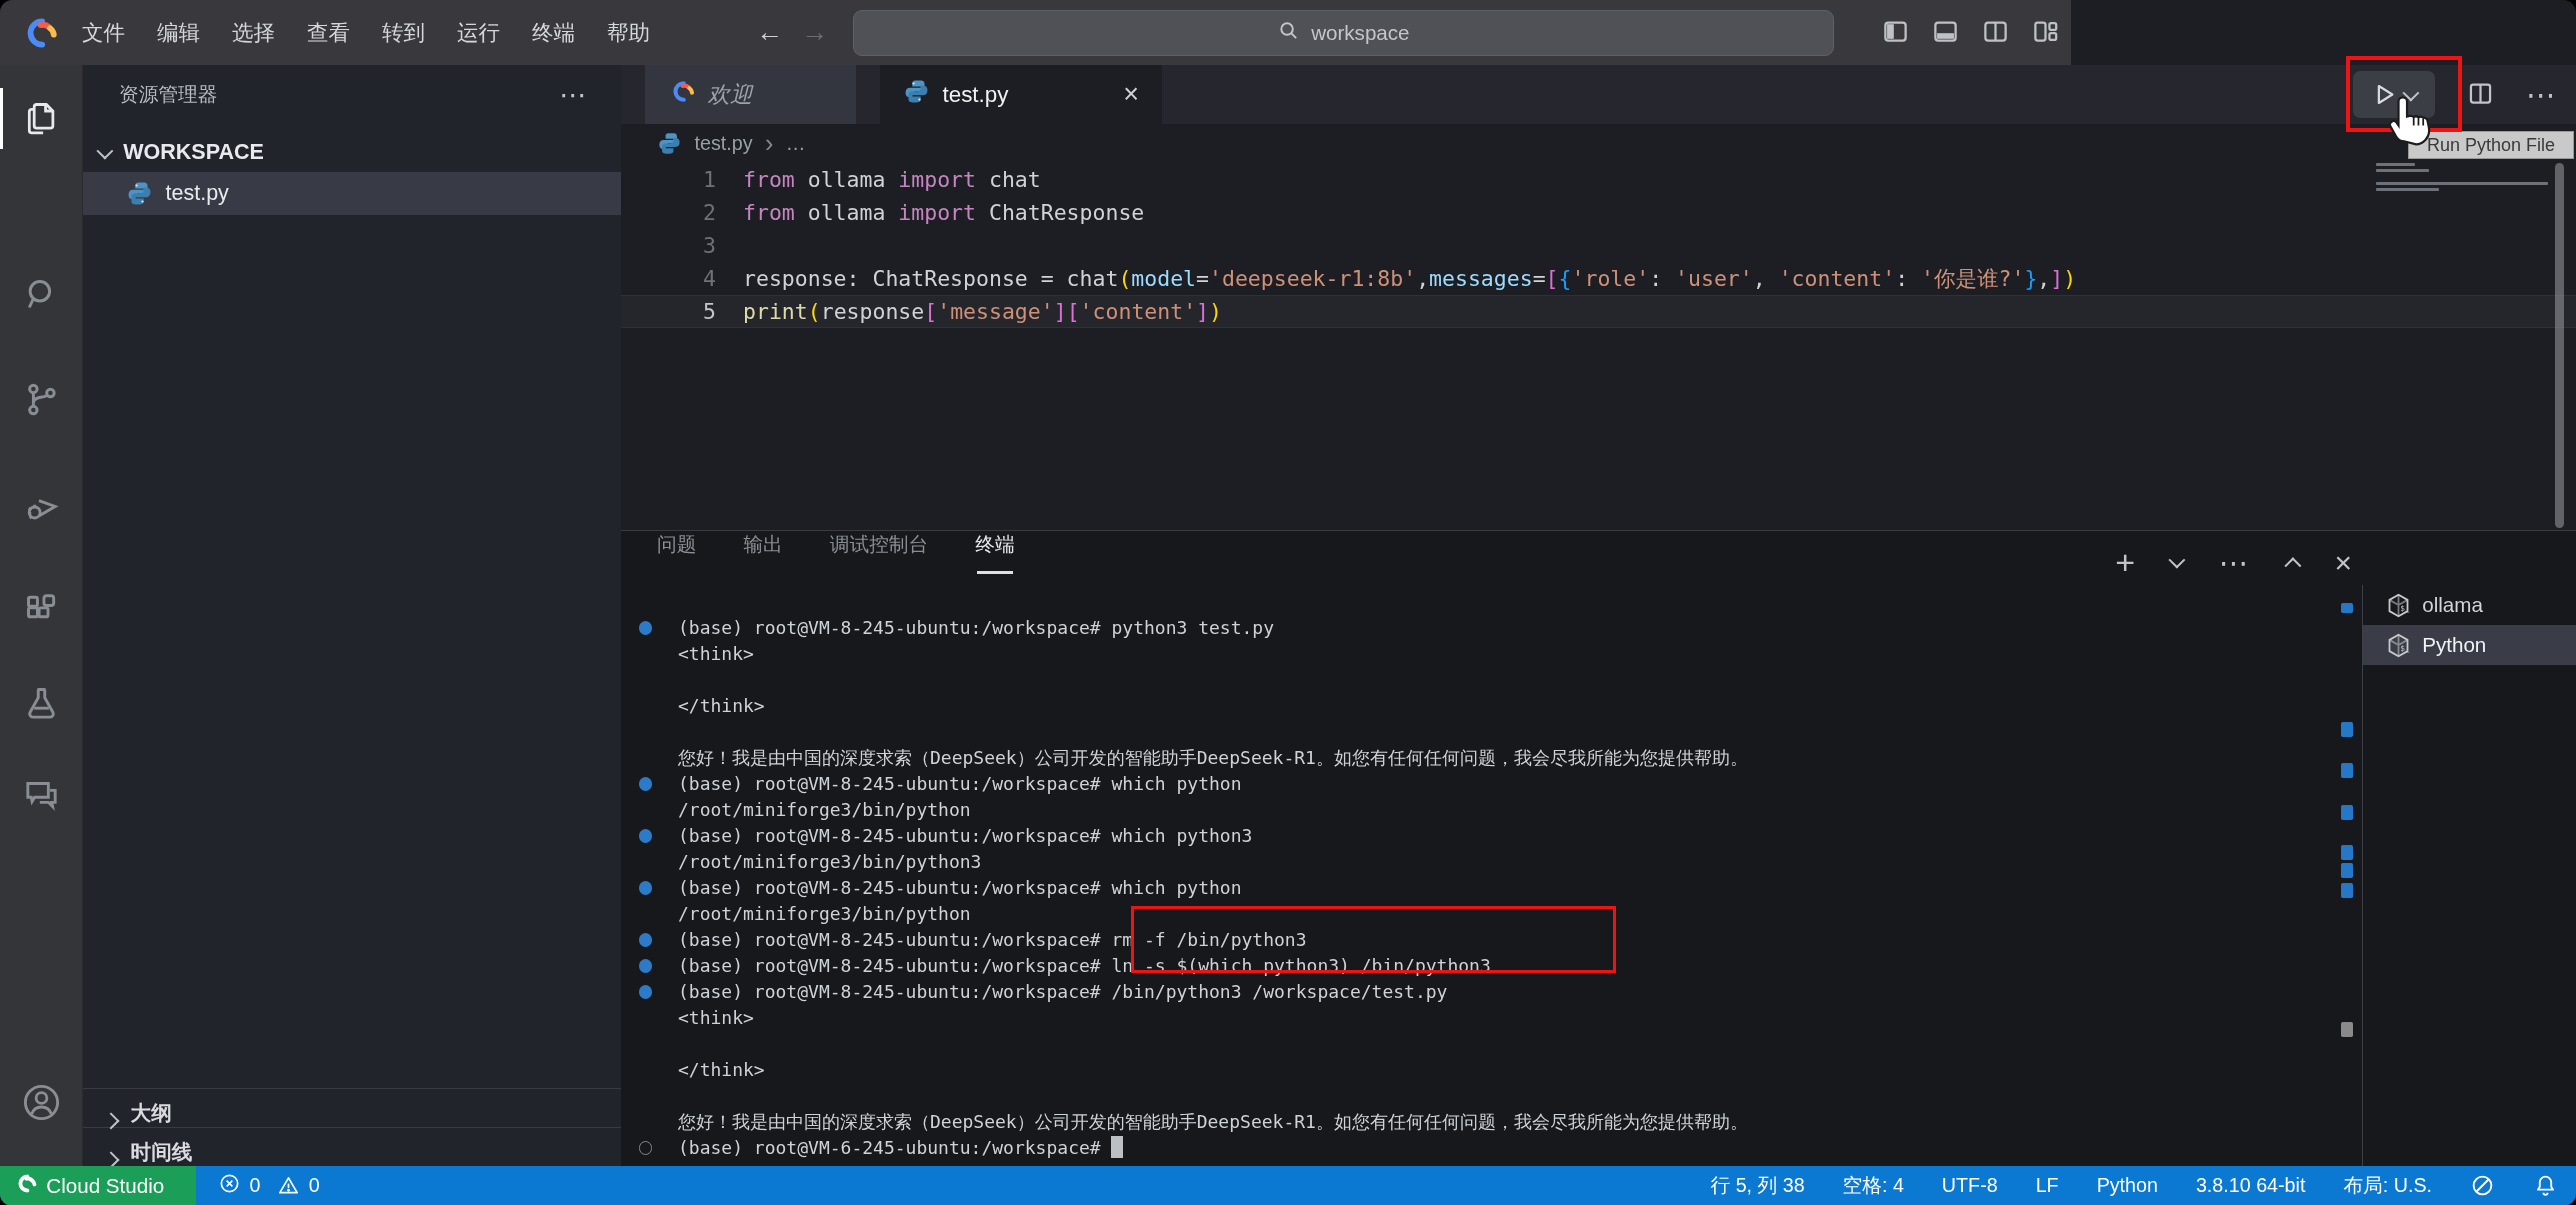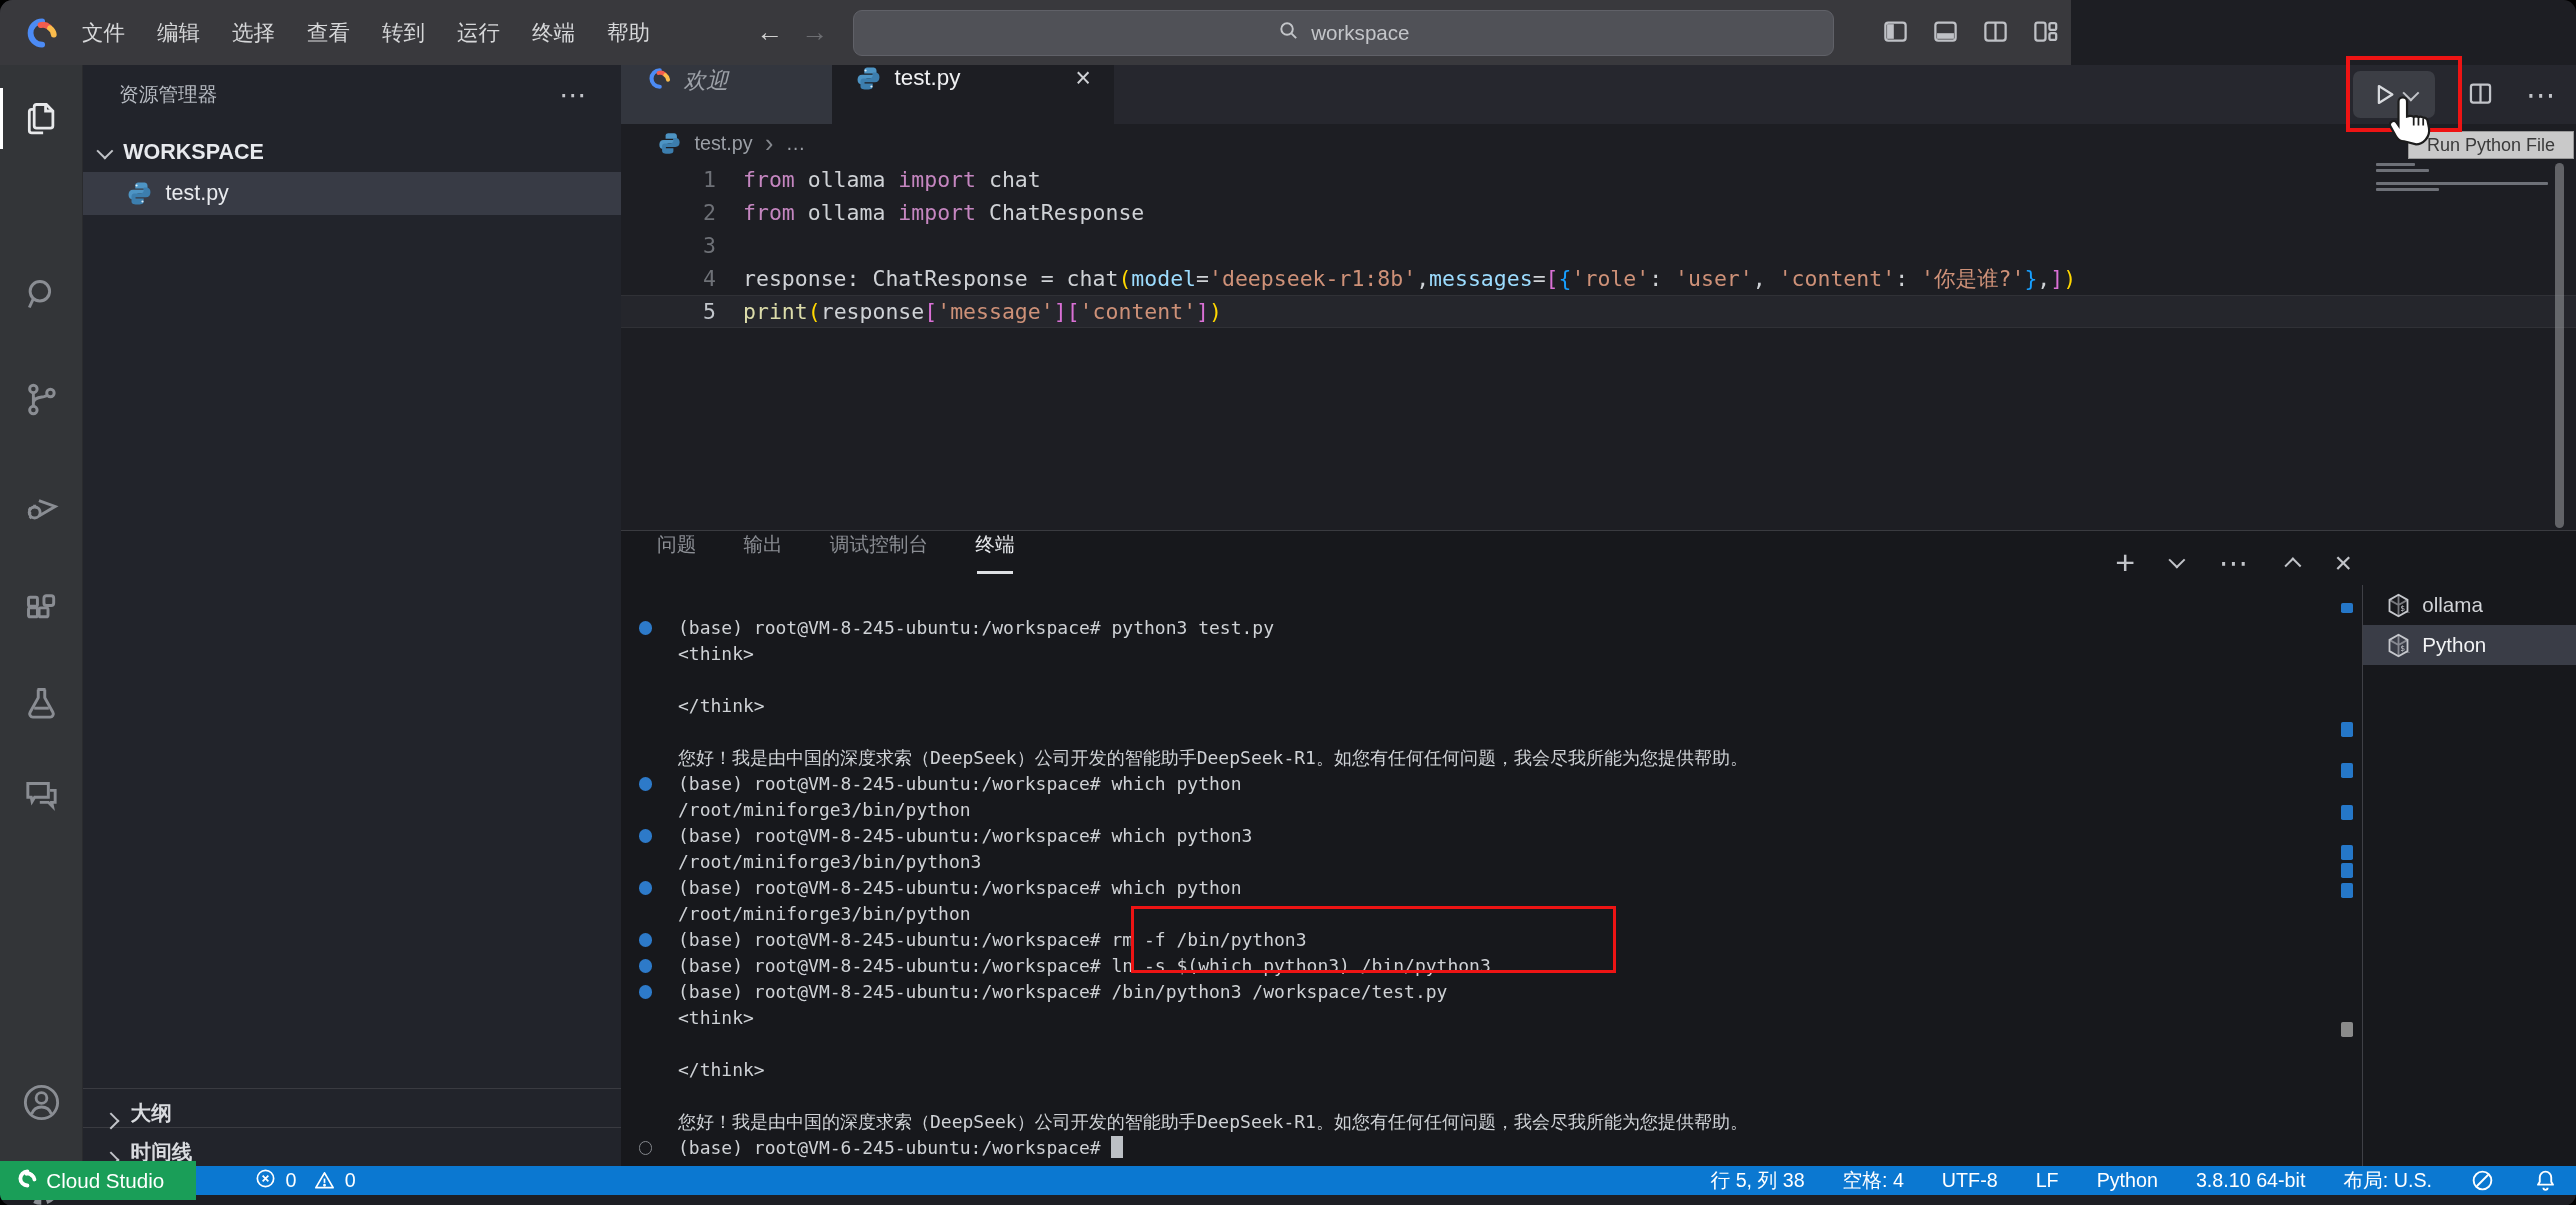--- a/index.html
+++ b/index.html
@@ -30,21 +30,21 @@
   .file-row{position:absolute;left:0;top:107px;width:100%;height:43px;background:#383b45;display:flex;align-items:center;color:#e8eaee;font-size:21.5px;}
   .sb-bottom-row{width:100%;height:38px;display:flex;align-items:flex-end;border-top:0.9px solid #3a3b41;color:#d9dbdf;font-weight:bold;font-size:20.6px;}
 
   .chev{display:inline-block;width:9.8px;height:9.8px;border-right:2.2px solid #c2c4c9;border-bottom:2.2px solid #c2c4c9;}
   .chev.down{transform:rotate(45deg);}
   .chev.up{transform:rotate(-135deg);}
   .chev.right{transform:rotate(-45deg);}
 
   
   .tabbar{left:621px;top:65px;width:1955px;height:59px;background:#26272e;display:flex;}
-  .tab{height:59px;display:flex;align-items:flex-start;padding:0 23px;gap:12.5px;font-size:22.4px;}
+  .tab{height:59px;display:flex;align-items:center;padding:0 23px;gap:12.5px;font-size:22.4px;margin-left:24px;}
   .tab.welcome{width:211px;background:#33363e;color:#9da1a8;font-style:italic;box-sizing:border-box;}
   .tab.active{width:282px;background:#1d1e23;color:#f0f1f3;box-sizing:border-box;}
   .tab .close{margin-left:auto;color:#cfd1d5;font-size:27px;line-height:1;}
   .editor-actions{position:absolute;right:18px;top:65px;height:59px;display:flex;align-items:center;gap:32px;}
   .runbtn{width:82px;height:47px;background:#3c3e45;border-radius:7.2px;display:flex;align-items:center;justify-content:center;gap:7.2px;}
 
   .breadcrumb{left:621px;top:124px;width:1955px;height:38px;background:#1d1e23;display:flex;align-items:center;color:#9b9fa6;font-size:19.7px;gap:12.5px;}
   .editor{left:621px;top:163px;width:1955px;height:367px;background:#1d1e23;}
   .code-line{display:flex;height:33px;line-height:33px;font-size:21.5px;}
   .code-line .ln{width:95px;text-align:right;padding-right:27px;color:#6e7177;flex:none;}
@@ -67,21 +67,21 @@
   .term-marker{position:absolute;left:-14.3px;top:6.3px;width:13.4px;height:13.4px;border-radius:50%;background:#2d7ac9;}
   .term-marker.hollow{background:transparent;border:1.8px solid #85888d;box-sizing:border-box;}
   .block-cursor{display:inline-block;width:11.6px;height:21.5px;background:#bcc0c5;vertical-align:-3.6px;}
   .ovr-marker{position:absolute;width:11.6px;border-radius:1.8px;background:#2577c8;}
   .ovr-marker.gray{background:#8a8a8a;}
   .term-sidebar{position:absolute;left:1741px;top:54px;width:215px;height:583px;border-left:0.9px solid #3f4046;}
   .term-item{height:40px;display:flex;align-items:center;gap:10.7px;padding-left:21.5px;color:#d2d4d8;font-size:20.6px;}
   .term-item.selected{background:#3a3d47;color:#f2f3f5;}
 
   
-  .statusbar{left:0;top:1166px;width:2576px;height:29px;background:#0b78d1;display:flex;align-items:center;color:#fff;font-size:19.7px;gap:36px;}
+  .statusbar{left:0;top:1166px;width:2576px;height:39px;background:#0b78d1;display:flex;align-items:center;color:#fff;font-size:19.7px;}
   .sb-brand{width:196px;height:39px;background:#1a9e58;display:flex;align-items:center;gap:9px;padding-left:14.3px;box-sizing:border-box;font-size:20.6px;}
   .sb-problems{display:flex;align-items:center;gap:9px;margin-left:21.5px;}
   .sb-right{position:absolute;right:18px;display:flex;align-items:center;gap:38px;}
 
   
   .redbox{border:4.5px solid #ee1414;box-sizing:border-box;}
   .tooltip{left:2408px;top:131px;width:166px;height:28px;background:#c9c9c9;border:0.9px solid #989898;color:#3a3a3a;font-size:18px;display:flex;align-items:center;justify-content:center;box-sizing:border-box;}
 </style>
 </head>
 <body>

